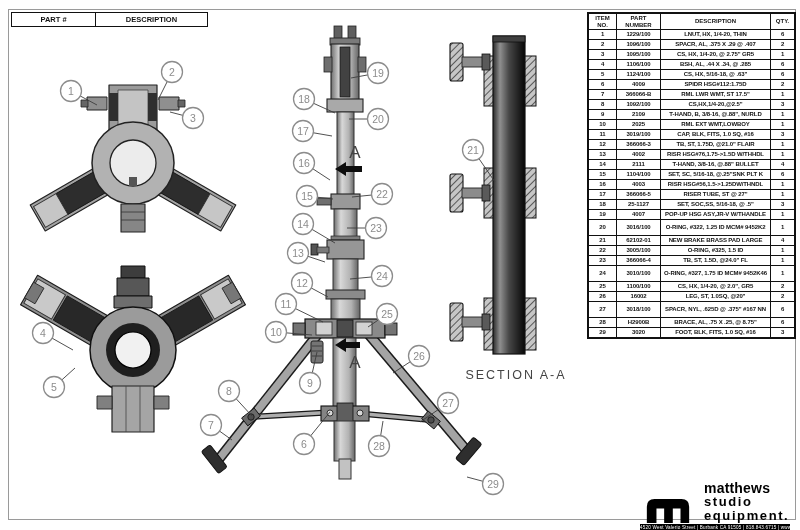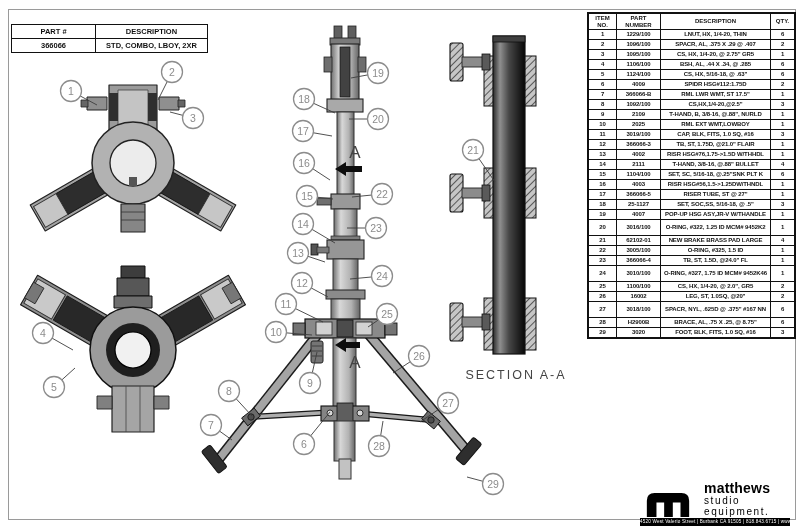--- a/index.html
+++ b/index.html
@@ -2,42 +2,42 @@
 <html><head>
 <meta charset="utf-8">
 <style>
   html,body{margin:0;padding:0;background:#fff;}
   body{width:800px;height:530px;font-family:"Liberation Sans",sans-serif;}
   .sheet{position:relative;width:800px;height:530px;background:#fff;overflow:hidden;}
   .frame{position:absolute;left:8px;top:9px;width:786px;height:509px;border:1px solid #9a9a9a;}
   svg.drawing{position:absolute;left:0;top:0;width:800px;height:530px;}
 
   
-  table.title-block{position:absolute;left:11px;top:24px;border-collapse:collapse;table-layout:fixed;}
+  table.title-block{position:absolute;left:11px;top:12px;border-collapse:collapse;table-layout:fixed;}
   table.title-block th,table.title-block td{
     border:1.6px solid #111;height:13px;padding:0 2px;text-align:center;
     font-weight:bold;font-size:7.5px;line-height:1;white-space:nowrap;color:#111;}
   table.title-block col.c1{width:84px;}  table.title-block col.c2{width:112px;}
 
   
   table.parts{position:absolute;left:588px;top:13px;width:206px;border-collapse:collapse;table-layout:fixed;}
   table.parts th{border:1px solid #111;font-size:6px;font-weight:bold;line-height:1.1;
     height:15px;padding:0 1px;text-align:center;color:#111;}
   table.parts td{border:1px solid #111;font-size:6px;font-weight:bold;line-height:1.15;
     height:9px;padding:0 1px;text-align:center;white-space:nowrap;overflow:hidden;color:#111;letter-spacing:-0.1px;}
   table.parts td.wrap{white-space:normal;height:15px;}
   table.parts{outline:0.7px solid #111;}
   col.pc1{width:28px;} col.pc2{width:44px;} col.pc3{width:110px;} col.pc4{width:24px;}
 
   
   .logo{position:absolute;left:640px;top:482px;width:150px;}
   .logo-top{display:flex;align-items:flex-end;gap:8px;justify-content:flex-start;}
   .m-icon{width:56px;height:25px;flex:0 0 auto;}
   .brand{font-weight:bold;font-size:14px;line-height:0.9;letter-spacing:0.2px;color:#000;}
-  .tagline{font-weight:normal;font-size:10px;letter-spacing:1.6px;line-height:1.1;color:#000;}
+  .tagline{font-weight:bold;font-size:13px;letter-spacing:1.6px;line-height:1.1;color:#000;}
   .addr{margin-top:1px;background:#000;color:#fff;font-size:4.6px;line-height:1;
     text-align:center;padding:2px 0;letter-spacing:0.2px;white-space:nowrap;overflow:hidden;}
 </style>
 </head>
 <body>
 
 <div class="sheet">
   <div class="frame"></div>
 
   <svg class="drawing" viewBox="0 0 800 530">
@@ -372,24 +372,20 @@
   <table class="title-block">
     <colgroup>
         <col class="c1">
         <col class="c2">
       </colgroup>
     <tbody>
         <tr>
       <th>PART #</th>
       <th>DESCRIPTION</th>
     </tr>
-    <tr>
-      <td>366066</td>
-      <td>STD, COMBO, LBOY, 2XR</td>
-    </tr>
   </tbody>
     </table>
 
   <table class="parts">
     <colgroup>
         <col class="pc1">
         <col class="pc2">
         <col class="pc3">
         <col class="pc4">
       </colgroup>

